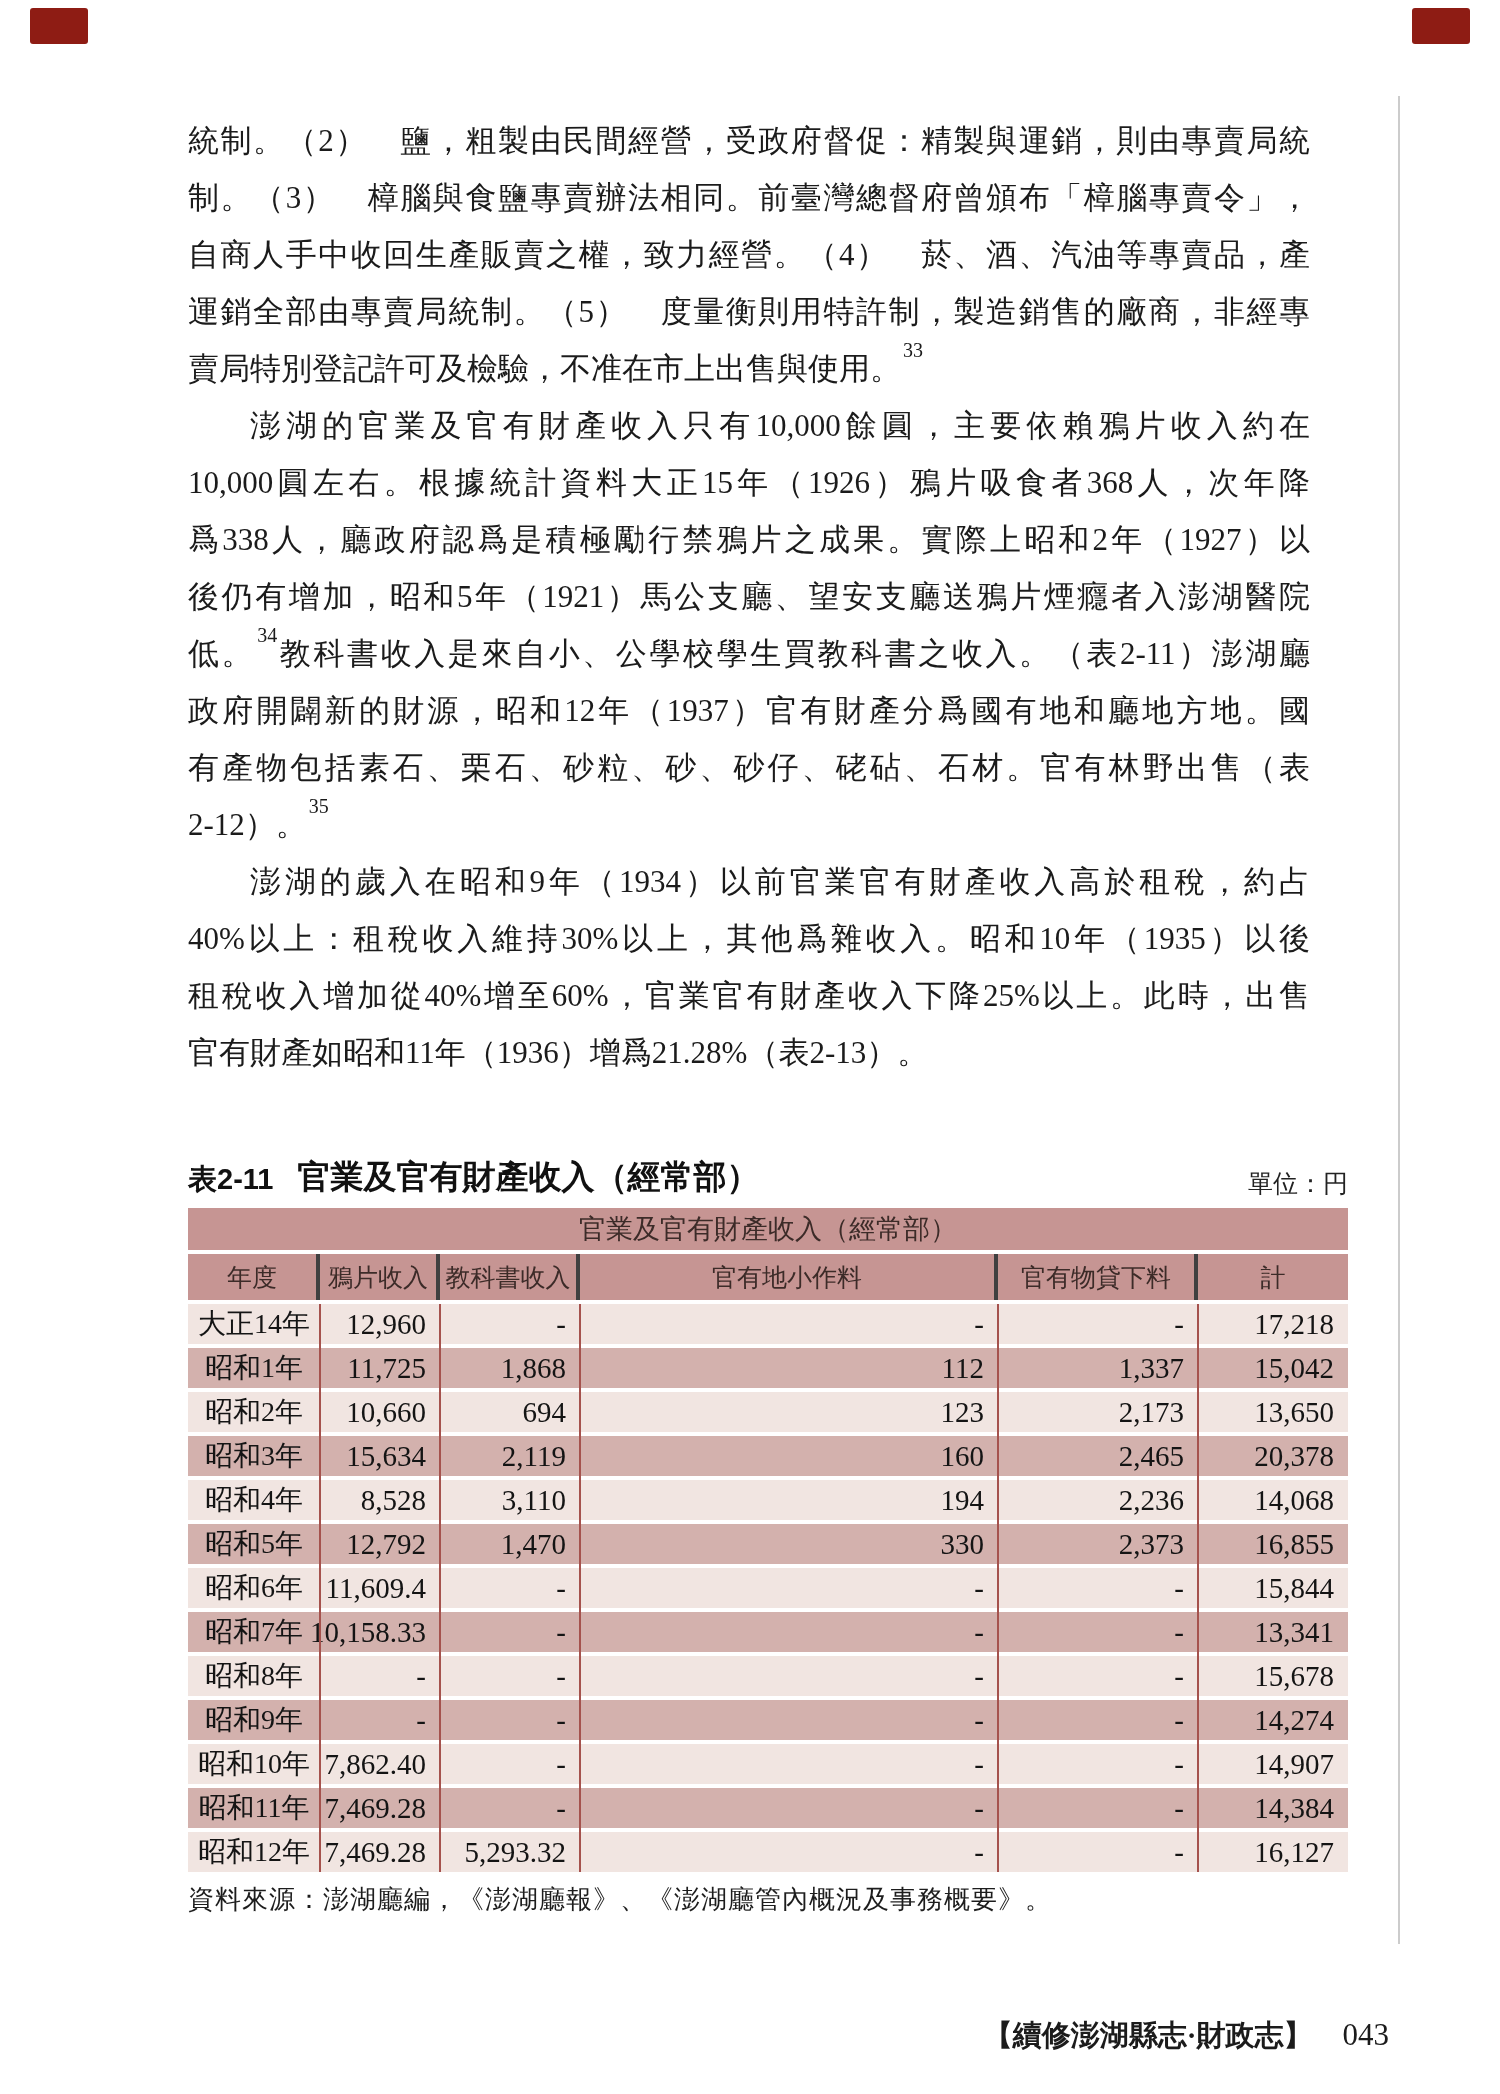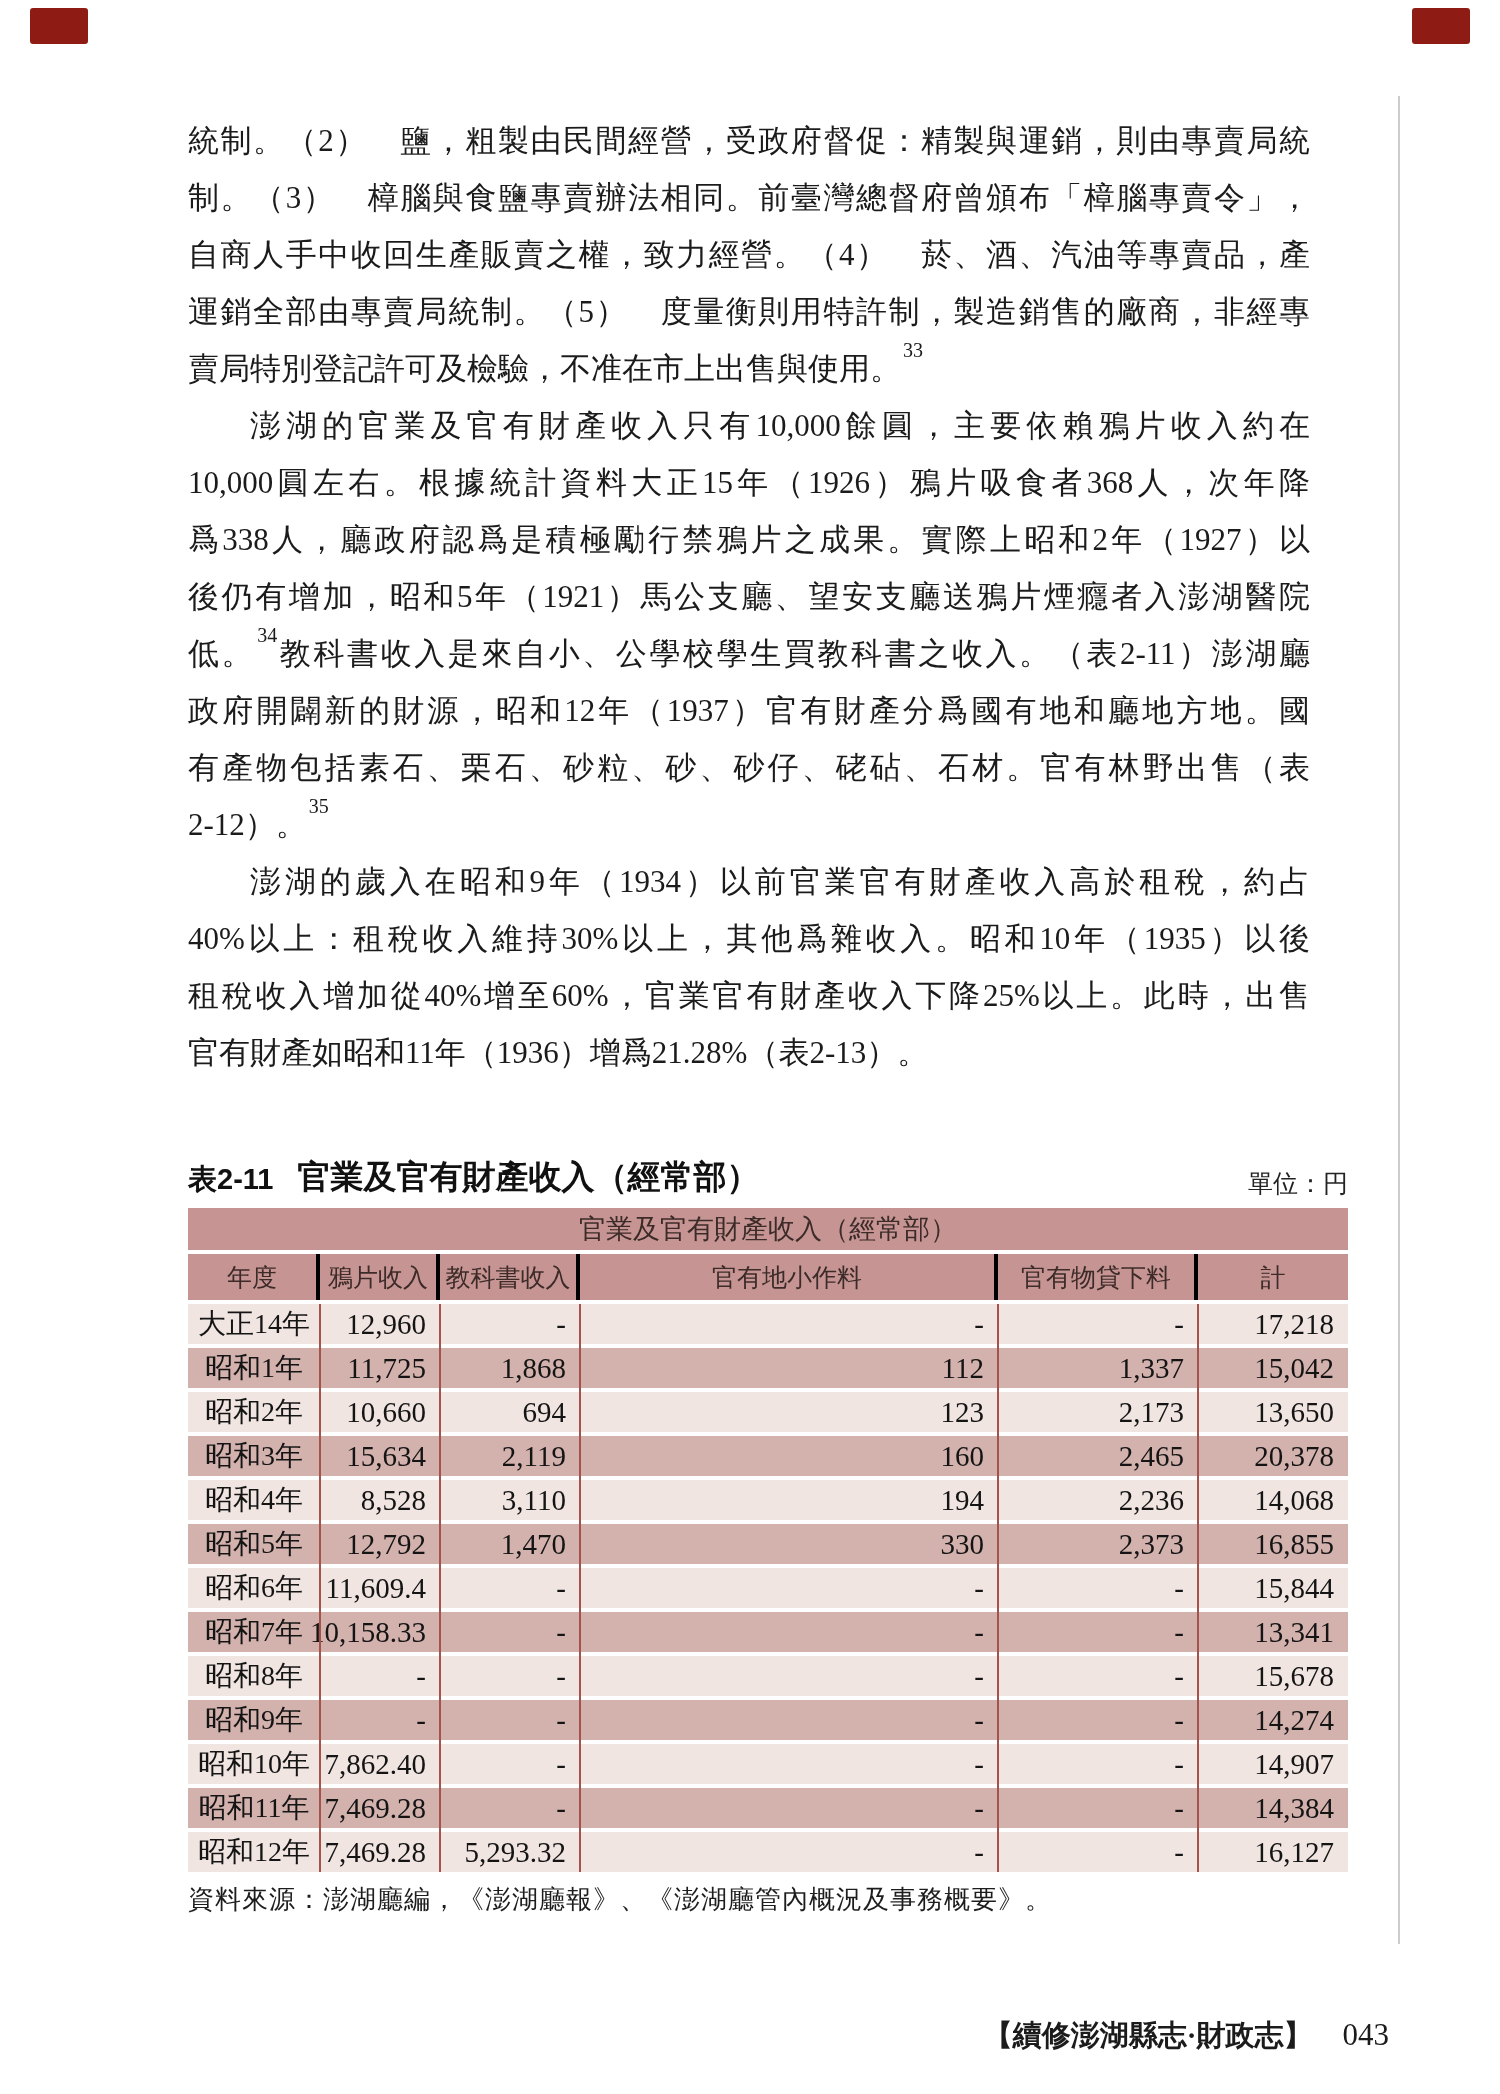--- a/index.html
+++ b/index.html
@@ -23,21 +23,21 @@
 
   .table-area{position:absolute;left:188px;top:1156px;width:1160px;}
   .tbl-title-row{display:flex;align-items:flex-end;width:1160px;height:44px;margin-bottom:8px;}
   .tbl-label{font-family:"Liberation Sans",sans-serif;font-weight:bold;font-size:29px;color:#111;}
   .tbl-title{font-family:"Liberation Sans",sans-serif;font-weight:bold;font-size:33px;color:#111;margin-left:24px;}
   .tbl-unit{margin-left:auto;font-size:25px;color:#222;}
 
   .tbl-band{width:1160px;height:42px;background:var(--band);display:flex;align-items:center;justify-content:center;
             font-family:"Liberation Sans",sans-serif;font-size:27px;color:var(--head-ink);}
   .tbl-head{display:flex;margin-top:4px;width:1160px;}
-  .th{height:46px;background:var(--band);box-sizing:border-box;border-right:4px solid #000000;
+  .th{height:46px;background:var(--band);box-sizing:border-box;border-right:4px solid #404040;
       display:flex;align-items:center;justify-content:center;
       font-family:"Liberation Sans",sans-serif;font-size:25px;color:var(--head-ink);}
   .th:last-child{border-right:none;}
   .w0{width:132px;} .w1{width:120px;} .w2{width:140px;} .w3{width:418px;} .w4{width:200px;} .w5{width:150px;}
 
   .tbl-body{position:relative;margin-top:4px;width:1160px;}
   .tr{display:flex;height:40px;margin-bottom:4px;}
   .tr:last-child{margin-bottom:0;}
   .tr.light{background:var(--row-light);} .tr.dark{background:var(--row-dark);}
   .td{box-sizing:border-box;font-size:29px;color:#141414;display:flex;align-items:center;}

